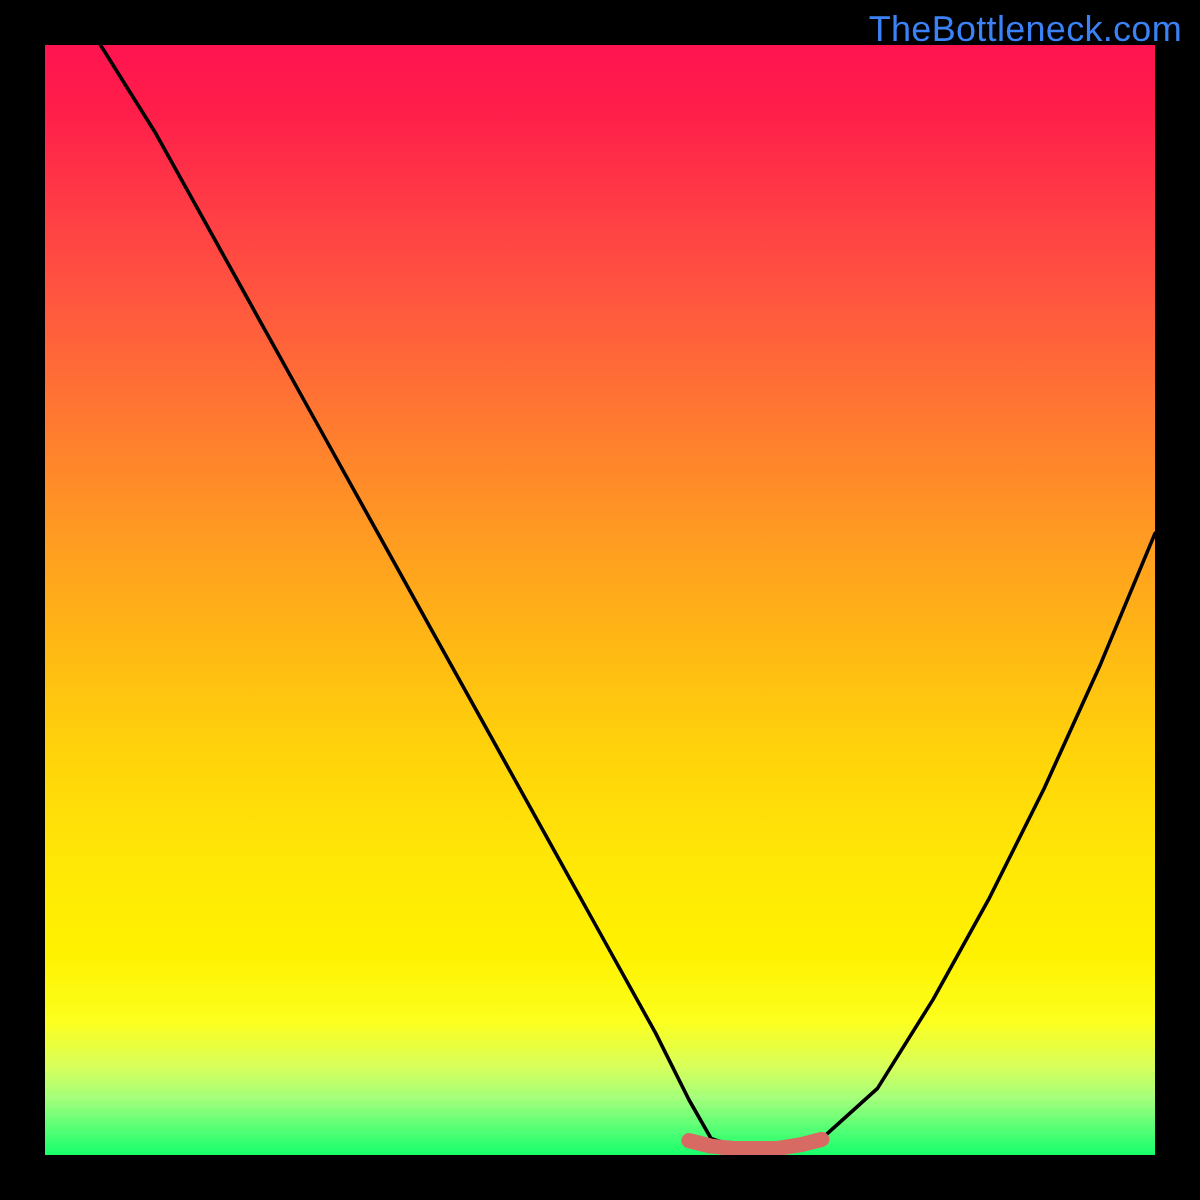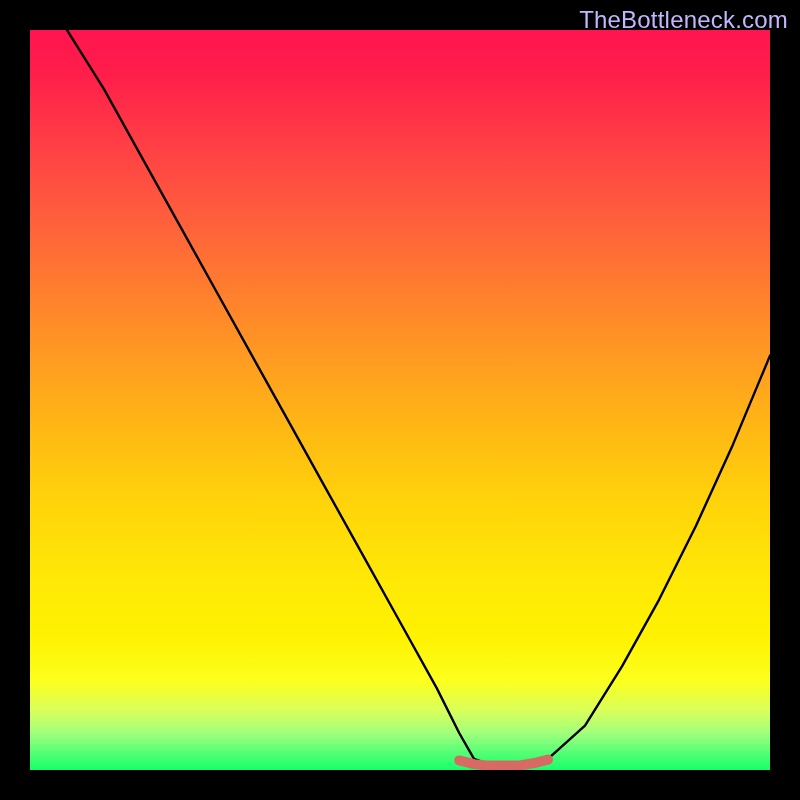--- a/index.html
+++ b/index.html
@@ -14,21 +14,21 @@
   .frame {
     position: relative;
     width: 800px;
     height: 800px;
     background: #000;
   }
   .watermark {
     position: absolute;
     top: 6px;
     right: 12px;
-    color: #c4b5fd;
+    color: #3b82f6;
     font-size: 24px;
     font-weight: 400;
     letter-spacing: 0.2px;
     z-index: 10;
   }
   .plot-area {
     position: absolute;
     left: 30px;
     top: 30px;
     width: 740px;

